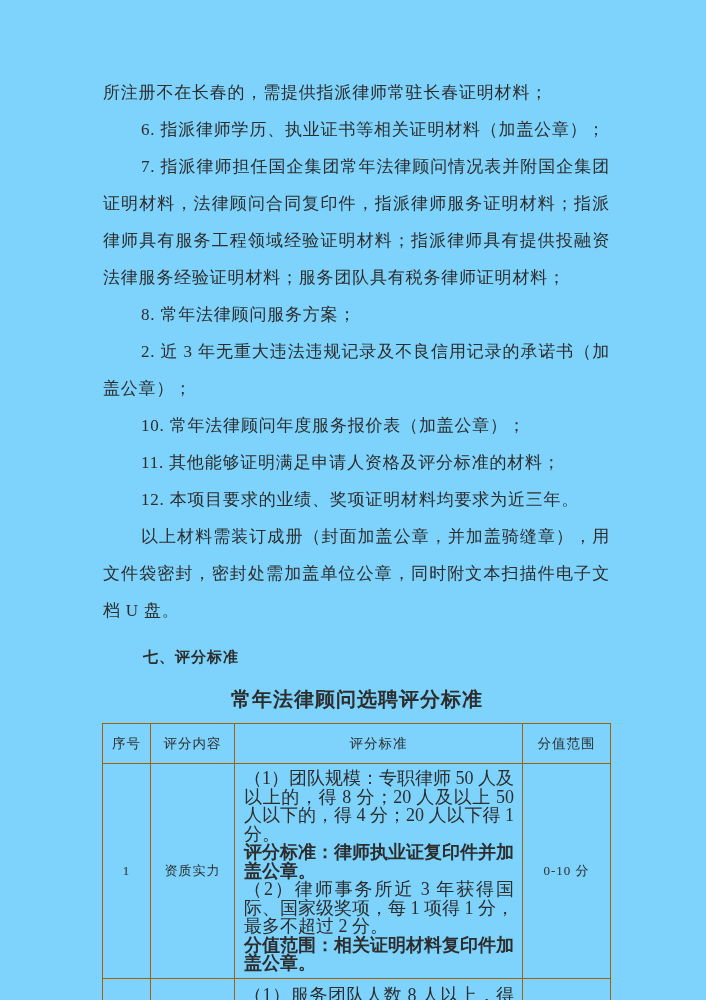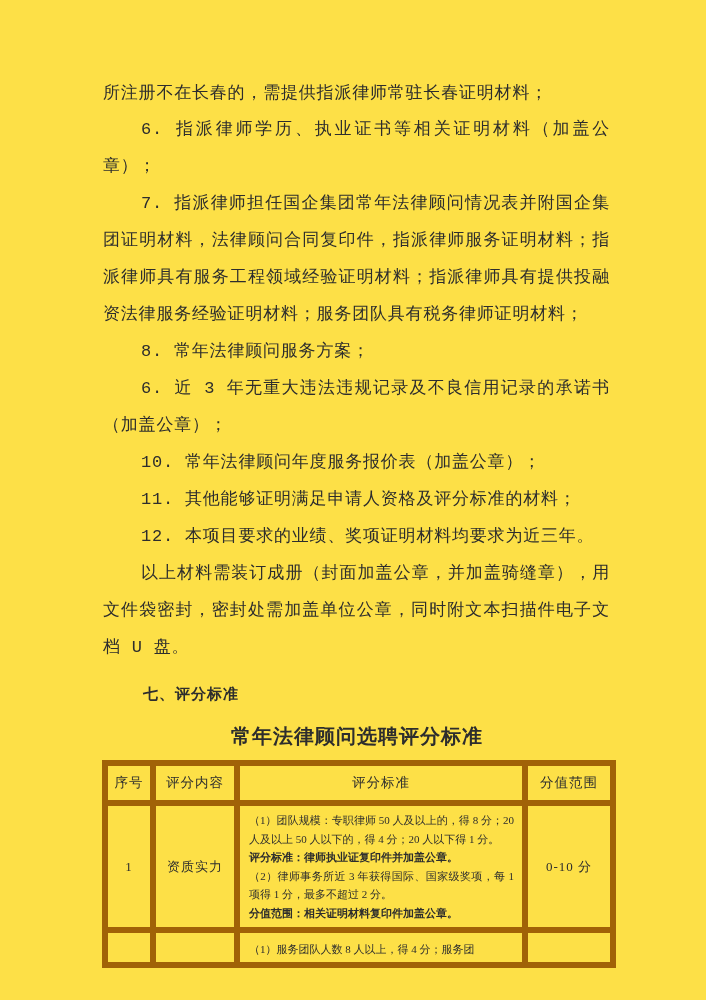--- a/index.html
+++ b/index.html
@@ -4,42 +4,41 @@
 <style>
   html, body {
     margin: 0;
     padding: 0;
     background: #ffffff;
   }
   .page {
     position: relative;
     width: 706px;
     height: 1000px;
-    background: #fde047;
+    background: #7dd3fc;
     overflow: hidden;
     font-family: "Liberation Serif", "DejaVu Serif", serif;
     color: #2d2d2d;
     box-sizing: border-box;
   }
   .content {
     position: absolute;
     left: 103px;
     top: 74px;
     width: 507px;
   }
   .para {
     margin: 0;
     font-size: 17px;
     letter-spacing: 0.8px;
     line-height: 37px;
     text-align: justify;
   }
   .para.indent {
     text-indent: 38px;
-    font-family: Liberation Mono, monospace;
   }
   .section-heading {
     margin: 11px 0 0 0;
     padding-left: 40px;
     font-size: 15px;
     font-weight: bold;
     letter-spacing: 1px;
     line-height: 34px;
   }
   .table-title {
@@ -50,21 +49,21 @@
     font-weight: bold;
     letter-spacing: 1px;
   }
   table.scoring {
     border-collapse: collapse;
     table-layout: fixed;
     width: 508px;
     margin-left: -1px;
   }
   table.scoring th, table.scoring td {
-    border: 6px solid #a16207;
+    border: 1px solid #a16207;
     box-sizing: border-box;
     font-weight: normal;
   }
   col.c-no     { width: 48px; }
   col.c-cat    { width: 84px; }
   col.c-crit   { width: 288px; }
   col.c-range  { width: 88px; }
   table.scoring th {
     height: 40px;
     font-size: 13.5px;
@@ -74,41 +73,41 @@
   }
   td.cell-center {
     text-align: center;
     vertical-align: middle;
     font-size: 13px;
     letter-spacing: 1px;
   }
   td.cell-criteria {
     padding: 5px 8px 5px 9px;
     vertical-align: top;
-    font-size: 11px;
+    font-size: 18px;
     line-height: 18.5px;
     text-align: justify;
   }
   .crit-line { margin: 0; }
   .crit-line.bold { font-weight: bold; }
   tr.partial-row td { height: 25px; }
   tr.partial-row td.cell-criteria { padding-top: 7px; padding-bottom: 3px; }
 </style>
 </head>
 <body>
 
 <div class="page">
   <div class="content">
 
     <div id="paragraph-list">
         <p class="para">所注册不在长春的，需提供指派律师常驻长春证明材料；</p>
         <p class="para indent">6. 指派律师学历、执业证书等相关证明材料（加盖公章）；</p>
         <p class="para indent">7. 指派律师担任国企集团常年法律顾问情况表并附国企集团证明材料，法律顾问合同复印件，指派律师服务证明材料；指派律师具有服务工程领域经验证明材料；指派律师具有提供投融资法律服务经验证明材料；服务团队具有税务律师证明材料；</p>
         <p class="para indent">8. 常年法律顾问服务方案；</p>
-        <p class="para indent">6. 近 3 年无重大违法违规记录及不良信用记录的承诺书（加盖公章）；</p>
+        <p class="para indent">2. 近 3 年无重大违法违规记录及不良信用记录的承诺书（加盖公章）；</p>
         <p class="para indent">10. 常年法律顾问年度服务报价表（加盖公章）；</p>
         <p class="para indent">11. 其他能够证明满足申请人资格及评分标准的材料；</p>
         <p class="para indent">12. 本项目要求的业绩、奖项证明材料均要求为近三年。</p>
         <p class="para indent">以上材料需装订成册（封面加盖公章，并加盖骑缝章），用文件袋密封，密封处需加盖单位公章，同时附文本扫描件电子文档 U 盘。</p>
       </div>
 
     <h3 class="section-heading">七、评分标准</h3>
 
     <div class="table-title">常年法律顾问选聘评分标准</div>
 

